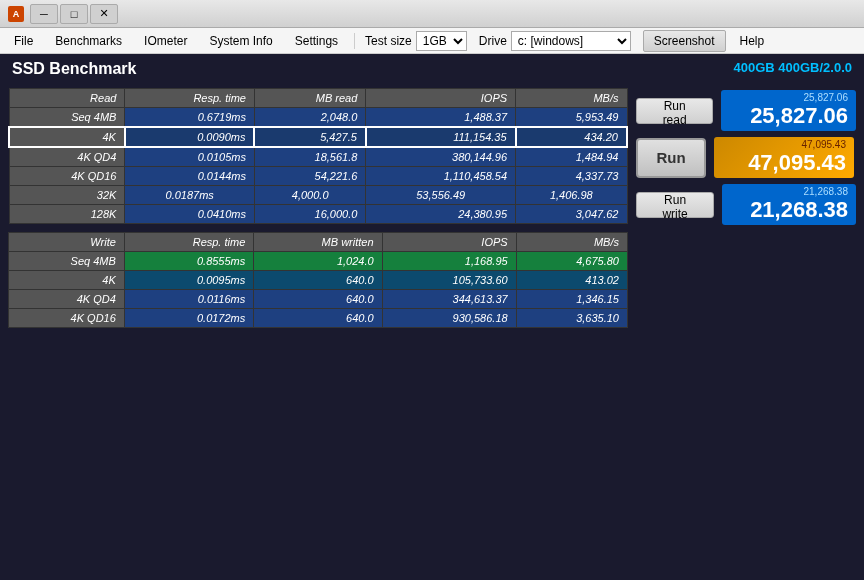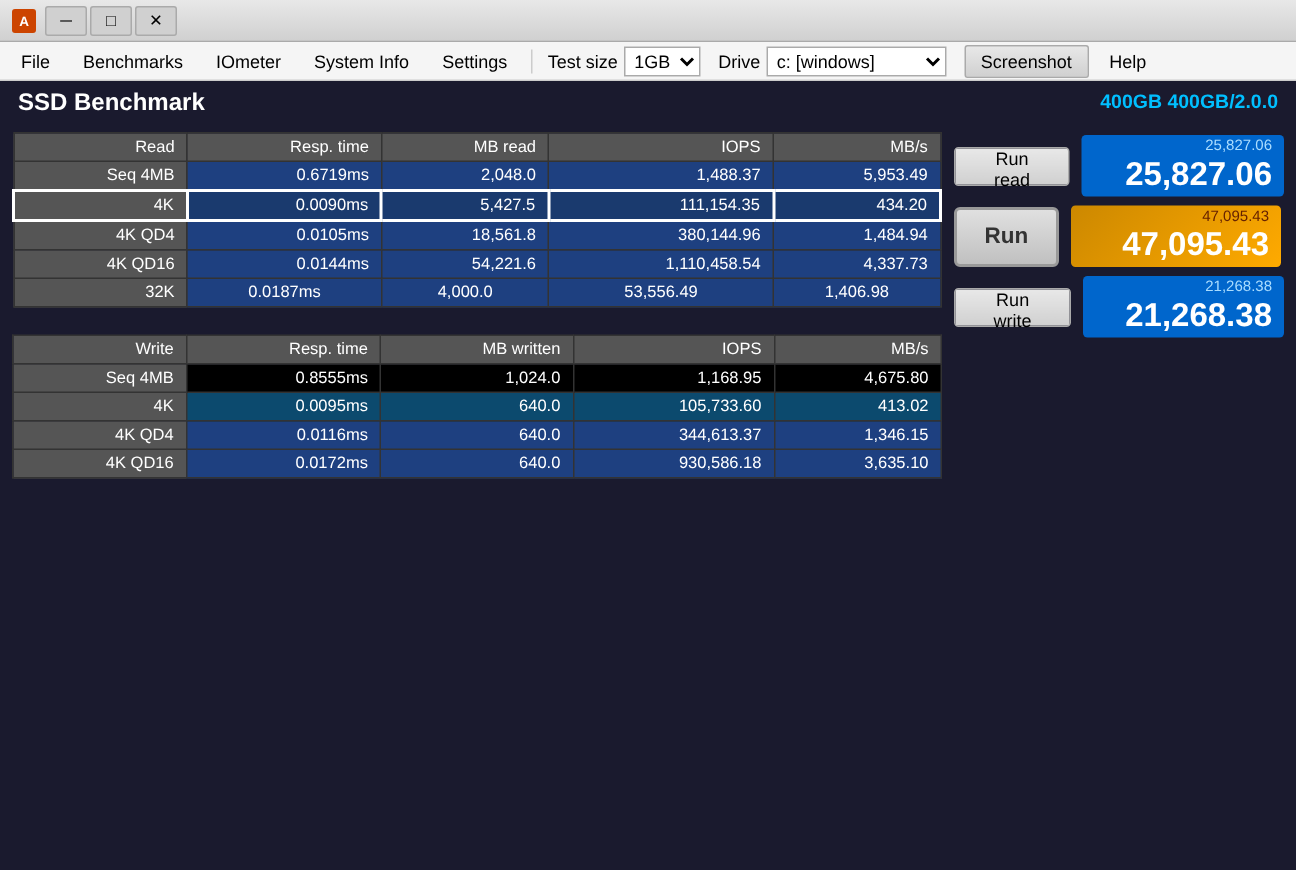--- a/index.html
+++ b/index.html
@@ -141,21 +141,22 @@
     }
 
     
     #table-section {
       flex: 1;
     }
 
     .bench-table {
       width: 100%;
       border-collapse: collapse;
-      margin-bottom: 18px;
+      margin-bottom: 8px;
+      font-style: italic;
     }
 
     .bench-table th {
       background: #444;
       color: white;
       padding: 3px 8px;
       text-align: right;
       font-size: 11px;
       font-weight: normal;
       border: 1px solid #333;
@@ -172,21 +173,21 @@
 
     
     .row-seq4mb td { background: #1e4080; }
     .row-4k td { background: #1a3a6e; border: 2px solid white; }
     .row-4kqd4 td { background: #1e4080; }
     .row-4kqd16 td { background: #1e4080; }
     .row-32k td { background: #1e4080; text-align: center; }
     .row-128k td { background: #1e4080; }
 
     
-    .row-w-seq4mb td { background: #000000; }
+    .row-w-seq4mb td { background: #15803d; }
     .row-w-4k td { background: #0c4a6e; }
     .row-w-4kqd4 td { background: #1e4080; }
     .row-w-4kqd16 td { background: #1e4080; }
 
     
     .bench-table .col-name {
       background: #555 !important;
       text-align: right;
       color: white;
     }
@@ -350,20 +351,27 @@
       <td class="iops-val">1,110,458.54</td>
       <td class="mb-val">4,337.73</td>
     </tr>
             <tr class="row-32k">
       <td class="col-name">32K</td>
       <td class="ms-val">0.0187ms</td>
       <td class="mb-val">4,000.0</td>
       <td class="iops-val">53,556.49</td>
       <td class="mb-val">1,406.98</td>
     </tr>
+            <tr class="row-128k">
+      <td class="col-name">128K</td>
+      <td class="ms-val">0.0410ms</td>
+      <td class="mb-val">16,000.0</td>
+      <td class="iops-val">24,380.95</td>
+      <td class="mb-val">3,047.62</td>
+    </tr>
           </tbody>
       </table>
 
       <table class="bench-table" style="margin-top:6px;">
         <thead>
           <tr class="header-row">
             <th>Write</th>
             <th>Resp. time</th>
             <th>MB written</th>
             <th>IOPS</th>

